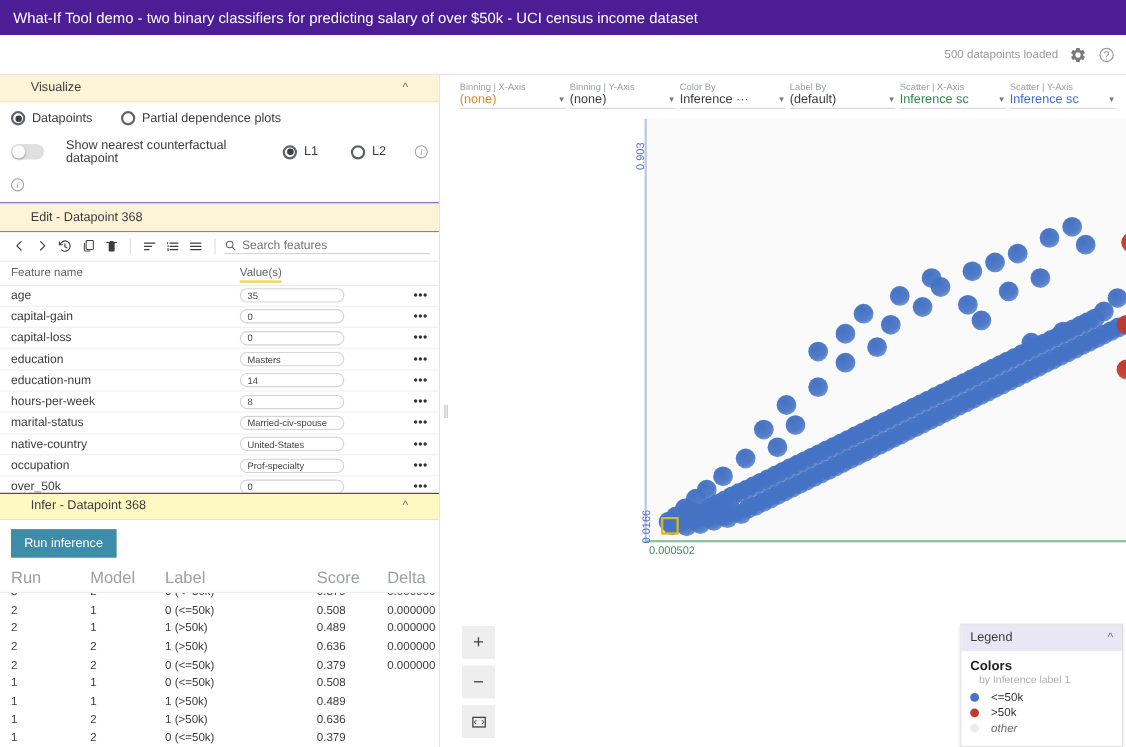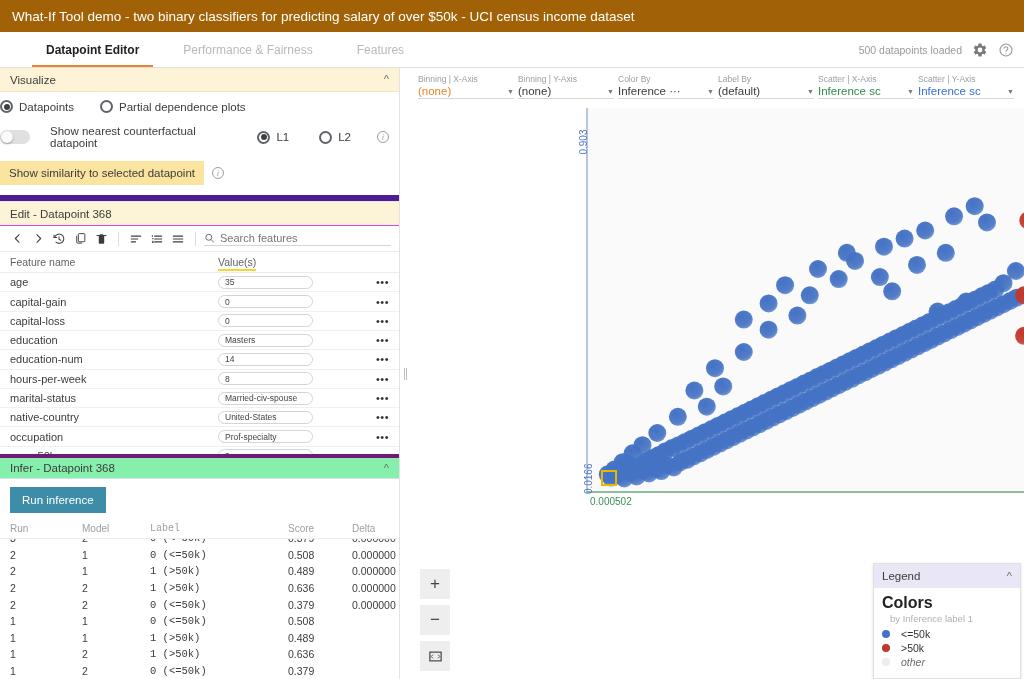--- a/index.html
+++ b/index.html
@@ -5,21 +5,21 @@
   * { box-sizing: border-box; margin: 0; padding: 0; }
   html, body {
     width: 1024px; height: 679px;
     font-family: "Liberation Sans", sans-serif;
     background: #ffffff; overflow: hidden;
   }
   #app { position: relative; width: 1024px; height: 679px; display: flex; flex-direction: column; }
 
   
   .titlebar {
-    height: 32px; background: #a16207; color: #fff;
+    height: 32px; background: #4c1d95; color: #fff;
     display: flex; align-items: center; padding: 0 12px;
     font-size: 13.5px; flex: 0 0 32px;
   }
 
   
   .tabbar {
     height: 36px; flex: 0 0 36px; background: #fff;
     border-bottom: 1px solid #e0e0e0;
     display: flex; align-items: stretch; position: relative;
   }
@@ -48,30 +48,30 @@
   }
   .divider {
     width: 10px; flex: 0 0 10px; background: #fff;
     display: flex; align-items: center; justify-content: center; cursor: col-resize;
   }
   .divider-grip { width: 3px; height: 12px; border-left: 1px solid #bdbdbd; border-right: 1px solid #bdbdbd; }
   .right-pane { flex: 1 1 auto; position: relative; min-width: 0; background: #fff; }
 
   
   .panel-head {
-    height: 26px; display: flex; align-items: center; padding: 0 10px;
+    height: 26px; display: flex; align-items: center; padding: 0 28px;
     font-size: 11.5px; color: #3c3c3c; cursor: pointer;
   }
   .panel-head.visualize { background: #fdf3d7; border-bottom: 1px solid #f0e4c2; }
   .panel-head.edit { background: #fdf3d7; border-top: 1px solid #e6e6e6; border-bottom: 1px solid #d946ef; }
-  .panel-head.infer { background: #86efac; border-top: 4px solid #701a75; border-bottom: 1px solid #cfe3ea; }
+  .panel-head.infer { background: #fef9c3; border-top: 1px solid #701a75; border-bottom: 1px solid #cfe3ea; }
   .chev { margin-left: auto; color: #6d6d6d; font-size: 11px; line-height: 1; }
 
   
-  .viz-body { padding: 8px 10px 10px 0; border-bottom: 6px solid #4c1d95; }
+  .viz-body { padding: 8px 10px 10px 10px; border-bottom: 1px solid #4c1d95; }
   .row { display: flex; align-items: center; }
   .radio {
     width: 13px; height: 13px; border-radius: 50%; border: 2px solid #5f6368;
     display: inline-flex; align-items: center; justify-content: center; flex: 0 0 13px;
   }
   .radio.checked::after { content: ""; width: 6px; height: 6px; border-radius: 50%; background: #3c4043; }
   .radio-label { font-size: 11.5px; color: #3c3c3c; margin-left: 6px; }
   .r-group { display: flex; align-items: center; cursor: pointer; }
   .toggle {
     width: 30px; height: 14px; border-radius: 8px; background: #e0e0e0;
@@ -128,28 +128,28 @@
   }
   .feat-dots { margin-left: auto; color: #333; font-size: 11px; letter-spacing: .5px; cursor: pointer; }
 
   
   .infer-body { background: #fff; }
   .run-btn {
     background: #3d8ca8; color: #fff; border: none; font-size: 11.5px;
     padding: 7px 12px; margin: 8px 0 8px 10px; cursor: pointer; font-family: inherit;
   }
   .infer-head {
-    display: flex; font-size: 10px; color: #9aa0a6; padding: 2px 10px 4px 10px;
+    display: flex; font-size: 15px; color: #9aa0a6; padding: 2px 10px 4px 10px;
     border-bottom: 1px solid #ececec;
   }
   .infer-rows { font-size: 10.5px; color: #3c3c3c; }
   .infer-row { display: flex; padding: 1px 10px; height: 16.6px; align-items: center; }
   .ir-run { flex: 0 0 72px; }
   .ir-model { flex: 0 0 68px; }
-  .ir-label { flex: 0 0 138px; font-family: Liberation Mono, monospace; }
+  .ir-label { flex: 0 0 138px; }
   .ir-score { flex: 0 0 64px; }
   .ir-delta { flex: 0 0 70px; }
   .infer-clip { overflow: hidden; }
 
   
   .chart-controls {
     display: flex; gap: 0; padding: 6px 0 0 8px; height: 40px; align-items: flex-start;
   }
   .ctl { width: 96px; margin-right: 4px; }
   .ctl-label { font-size: 8.5px; color: #9aa0a6; margin-bottom: 1px; white-space: nowrap; }
@@ -191,47 +191,36 @@
 
   .legend {
     position: absolute; right: 3px; bottom: 0px; width: 148px;
     background: #fff; border: 1px solid #e0e0e0; box-shadow: 0 1px 3px rgba(0,0,0,.12);
   }
   .legend-head {
     background: #e9e7f5; height: 22px; display: flex; align-items: center;
     padding: 12px 8px; font-size: 11.5px; color: #3c3c3c; cursor: pointer;
   }
   .legend-body { padding: 6px 8px 8px 8px; }
-  .legend-title { font-size: 16px; font-weight: bold; color: #222; }
+  .legend-title { font-size: 12px; font-weight: bold; color: #222; }
   .legend-sub { font-size: 9.5px; color: #b0b0b0; margin: 1px 0 4px 8px; }
   .legend-item { display: flex; align-items: center; gap: 11px; font-size: 10.5px; color: #333; margin-bottom: 2px; cursor: pointer; }
   .dot { width: 8px; height: 8px; border-radius: 50%; flex: 0 0 8px; }
   .legend-item.other { color: #6b6b6b; font-style: italic; }
 </style>
 </head>
 <body>
 
 <div id="app">
 
   <div class="titlebar">
     <span>What-If Tool demo - two binary classifiers for predicting salary of over $50k - UCI census income dataset</span>
   </div>
 
   <div class="tabbar">
-    <div class="tabs">
-      <div class="tab active">
-        <span>Datapoint Editor</span>
-      </div>
-      <div class="tab">
-        <span>Performance &amp; Fairness</span>
-      </div>
-      <div class="tab">
-        <span>Features</span>
-      </div>
-    </div>
     <div class="tabbar-right">
       <span>500 datapoints loaded</span>
       <span class="icon-btn">
         <svg viewBox="0 0 24 24" width="16" height="16" fill="#7a7a7a">
           <path d="M19.14 12.94a7.4 7.4 0 000-1.88l2.03-1.58a.5.5 0 00.12-.64l-1.92-3.32a.5.5 0 00-.6-.22l-2.39.96a7.3 7.3 0 00-1.62-.94l-.36-2.54a.5.5 0 00-.5-.42h-3.84a.5.5 0 00-.5.42l-.36 2.54c-.58.24-1.12.56-1.62.94l-2.39-.96a.5.5 0 00-.6.22L2.67 8.84a.5.5 0 00.12.64l2.03 1.58a7.4 7.4 0 000 1.88l-2.03 1.58a.5.5 0 00-.12.64l1.92 3.32c.12.22.38.3.6.22l2.39-.96c.5.38 1.04.7 1.62.94l.36 2.54c.04.24.25.42.5.42h3.84c.25 0 .46-.18.5-.42l.36-2.54c.58-.24 1.12-.56 1.62-.94l2.39.96c.22.08.48 0 .6-.22l1.92-3.32a.5.5 0 00-.12-.64l-2.03-1.58zM12 15.6A3.6 3.6 0 1112 8.4a3.6 3.6 0 010 7.2z"></path>
         </svg>
       </span>
       <span class="icon-btn">
         <svg viewBox="0 0 24 24" width="16" height="16" fill="none" stroke="#9a9a9a" stroke-width="1.6">
           <circle cx="12" cy="12" r="9"></circle>
@@ -270,21 +259,20 @@
             <span class="radio-label">L1</span>
           </span>
           <span class="r-group" style="margin-left:10px;">
             <span class="radio"></span>
             <span class="radio-label">L2</span>
           </span>
           <span class="info-i" style="margin-left:6px;">i</span>
         </div>
 
         <div class="row" style="margin-top:12px; gap:8px;">
-          <button class="sim-btn">Show similarity to selected datapoint</button>
           <span class="info-i">i</span>
         </div>
       </div>
 
       <div class="panel-head edit">
         <span>Edit - Datapoint 368</span>
       </div>
       <div class="edit-toolbar">
         <span class="tb">
           <svg viewBox="0 0 24 24" width="13" height="13" fill="none" stroke="#444" stroke-width="2" stroke-linecap="round" stroke-linejoin="round">

